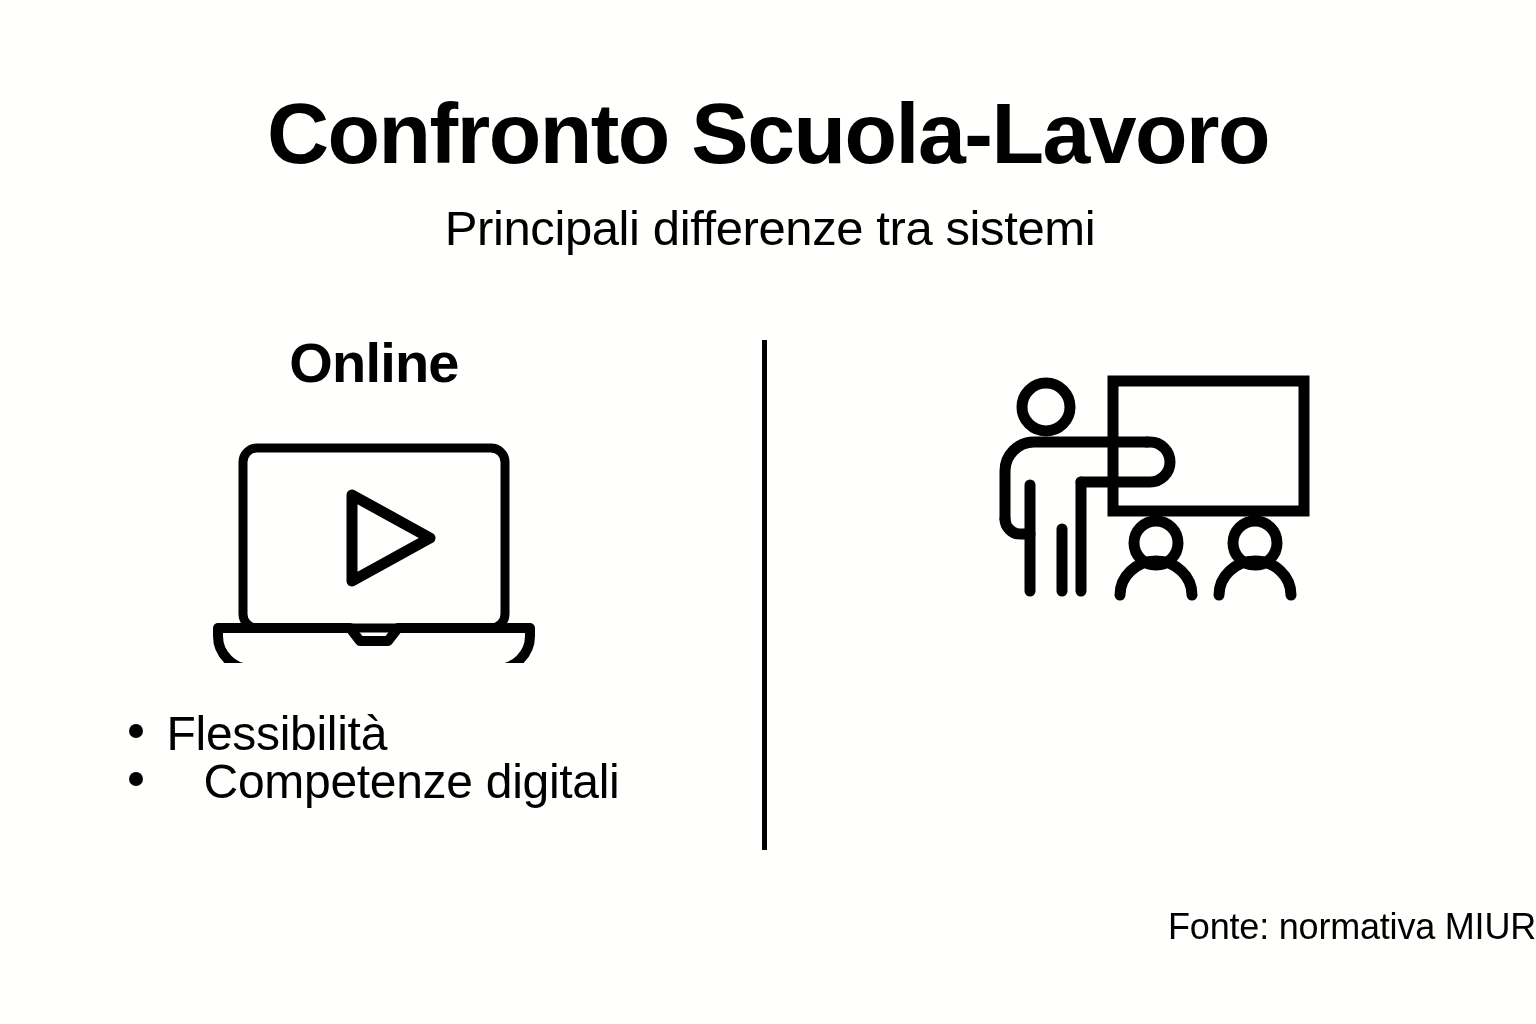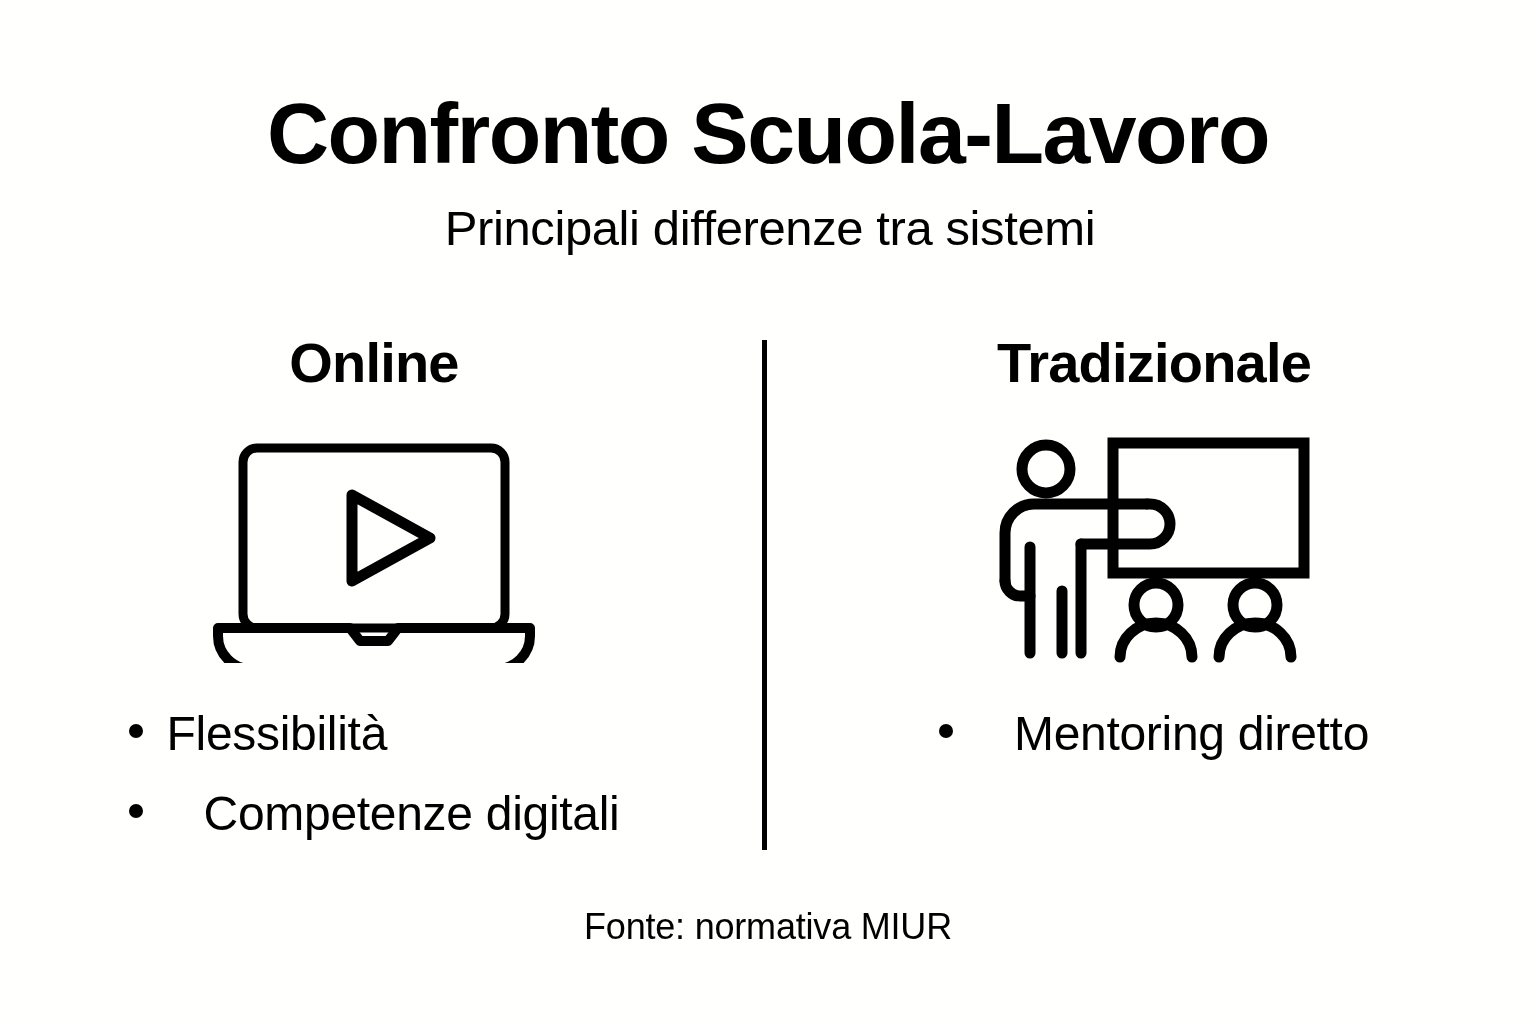--- a/index.html
+++ b/index.html
@@ -95,21 +95,20 @@
     padding: 0;
     text-align: left;
   }
   .bullet-item {
     display: flex;
     align-items: baseline;
     font-size: 48px;
     font-weight: 400;
     letter-spacing: -0.3px;
     line-height: 1.0;
-    margin-bottom: 32px;
     white-space: nowrap;
     color: #000;
   }
   .bullet-item:last-child { margin-bottom: 0; gap: 37px; }
   .bullet-dot {
     width: 14px;
     height: 14px;
     border-radius: 50%;
     background: #000;
     margin-right: 24px;
@@ -136,20 +135,21 @@
     width: 1536px;
     text-align: center;
   }
   .source-text {
     font-size: 36px;
     font-weight: 400;
     letter-spacing: -0.2px;
     margin: 0;
     color: #000;
     white-space: nowrap;
+    text-align: right;
   }
 </style>
 </head>
 <body>
 
 <div class="infographic">
 
   <div class="header">
     <h1 class="title">Confronto Scuola-Lavoro</h1>
     <p class="subtitle">Principali differenze tra sistemi</p>
@@ -178,21 +178,20 @@
           <span>Flessibilità</span>
         </li>
         <li class="bullet-item">
           <span class="bullet-dot"></span>
           <span>Competenze digitali</span>
         </li>
       </ul>
     </div>
 
     <div class="column right">
-      <h2 class="col-heading">Tradizionale</h2>
 
       <div class="icon-wrap">
         <svg width="330" height="238" viewBox="0 0 330 238" fill="none" xmlns="http://www.w3.org/2000/svg">
 
           <rect x="124" y="18" width="191" height="130" stroke="#000" stroke-width="11"></rect>
 
           <circle cx="57" cy="44" r="24" stroke="#000" stroke-width="11"></circle>
 
           <path d="M16 156 V108 c0 -16 13 -29 29 -29 H158" stroke="#000" stroke-width="11" stroke-linecap="round"></path>
           <path d="M158 79 H161 c11 0 20 9 20 20 c0 11 -9 20 -20 20 H92" stroke="#000" stroke-width="11" stroke-linecap="round"></path>
@@ -204,24 +203,20 @@
 
           <circle cx="167" cy="180" r="22" stroke="#000" stroke-width="11"></circle>
           <path d="M131 232 a36 34 0 0 1 72 0" stroke="#000" stroke-width="11" stroke-linecap="round"></path>
 
           <circle cx="266" cy="180" r="22" stroke="#000" stroke-width="11"></circle>
           <path d="M230 232 a36 34 0 0 1 72 0" stroke="#000" stroke-width="11" stroke-linecap="round"></path>
         </svg>
       </div>
 
       <ul class="bullet-list">
-        <li class="bullet-item">
-          <span class="bullet-dot"></span>
-          <span>Mentoring diretto</span>
-        </li>
       </ul>
     </div>
   </div>
 
   <div class="divider"></div>
 
   <div class="footer">
     <p class="source-text">Fonte: normativa MIUR</p>
   </div>
 

